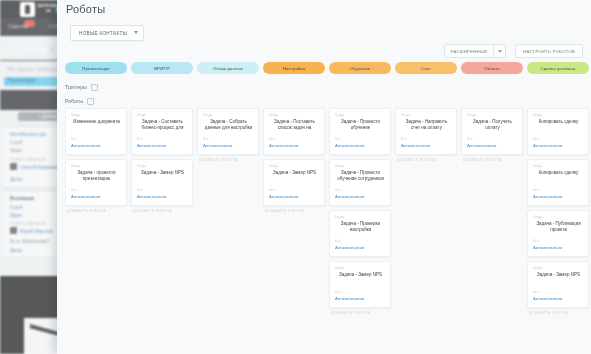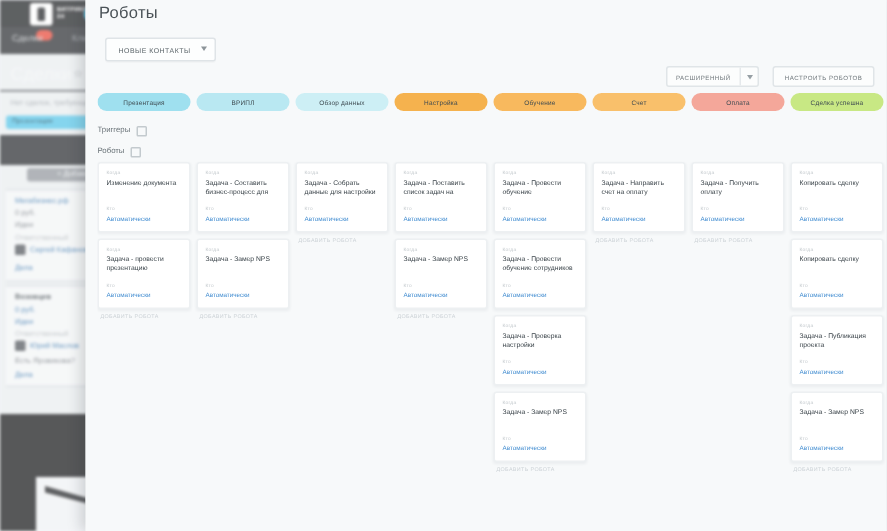--- a/index.html
+++ b/index.html
@@ -1,21 +1,21 @@
 <!DOCTYPE html>
 <html><head>
 <meta charset="utf-8">
 <style>
   html,body{margin:0;padding:0;}
   body{
     width:591px;height:354px;overflow:hidden;
     font-family:"Liberation Sans","DejaVu Sans",sans-serif;
     background:#eef2f4;position:relative;
   }
-  #root{position:absolute;inset:0;overflow:hidden;}
+  #root{position:absolute;inset:0;overflow:hidden;text-align:center;}
 
   
   .bg-app{position:absolute;left:0;top:0;width:180px;height:354px;background:#e9edef;
           filter:blur(1.1px);opacity:.95;}
   .bg-topbar{position:absolute;left:0;top:0;width:180px;height:18px;background:#17191c;}
   .bg-logo{position:absolute;left:20px;top:2px;width:15px;height:15px;background:#fff;border-radius:2px;
            display:flex;align-items:center;justify-content:center;}
   .bg-logo i{display:block;width:5px;height:9px;background:#17191c;border-radius:1px;}
   .bg-logo-txt{position:absolute;left:38px;top:3px;font-size:4px;line-height:5px;color:#fff;font-weight:bold;letter-spacing:.2px;}
   .bg-bluedot{position:absolute;left:56px;top:4px;width:11px;height:11px;border-radius:50%;background:#2fc7f7;}

